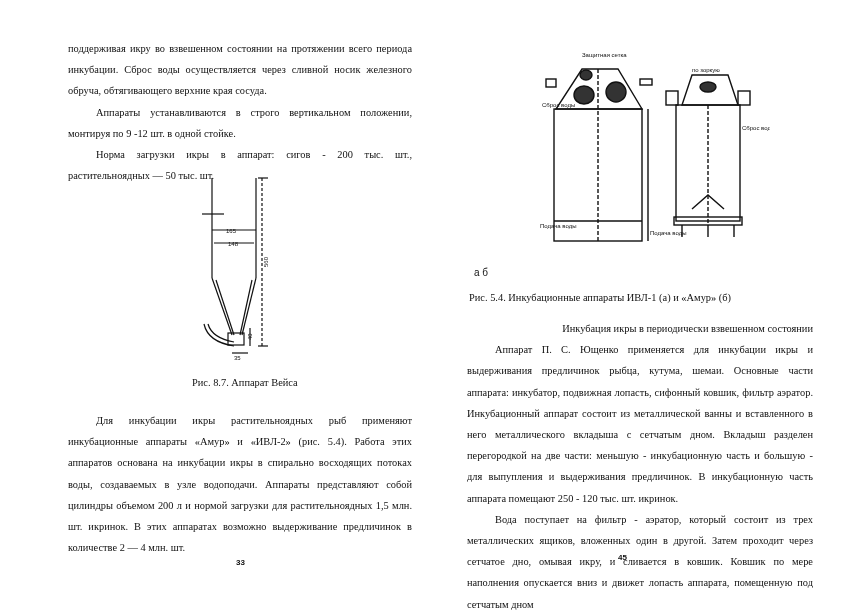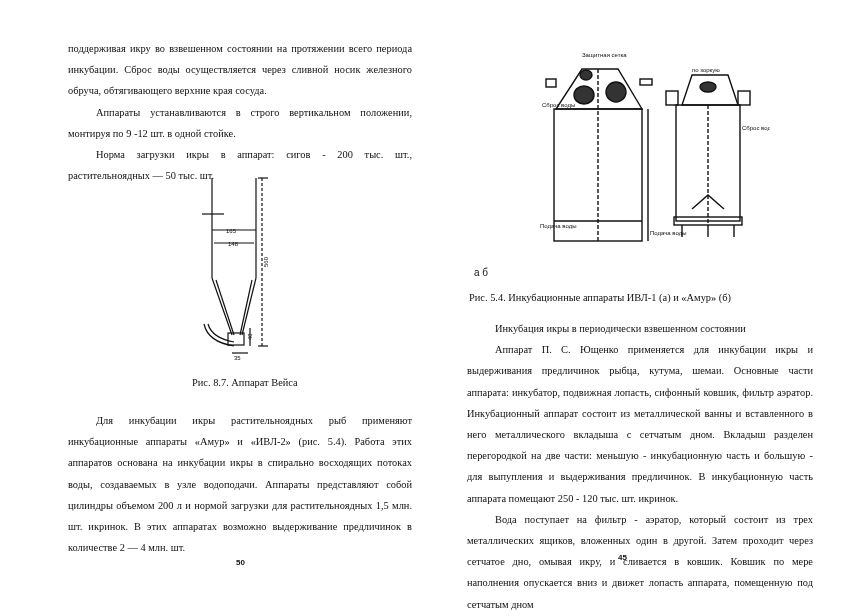--- a/index.html
+++ b/index.html
@@ -18,21 +18,21 @@
   .cap-53 { left: 176px; top: 377px; }
   .cap-54 { left: 47px; top: 292px; }
   .ab-label { position: absolute; left: 52px; top: 267px; font-size: 10px; font-family: Liberation Sans, sans-serif; }
   .page-num { position: absolute; font-size: 8px; font-family: "Liberation Sans", sans-serif; font-weight: bold; }
   .pn-left { left: 220px; top: 558px; }
   .pn-right { left: 196px; top: 553px; }
   .fig { position: absolute; }
   .fig-53 { left: 160px; top: 170px; width: 130px; height: 200px; }
   .fig-54 { left: 118px; top: 45px; width: 230px; height: 205px; }
   .fig-label { font-family: "Liberation Sans", sans-serif; font-size: 6px; fill: #111; }
-  .heading-line { text-indent: 28px; text-align: left; }
+  .heading-line { text-indent: 28px; text-align: right; }
 </style>
 </head>
 <body>
 
 <div class="page page-left">
   <div class="text left-top">
     <p>поддерживая икру во взвешенном состоянии на протяжении всего периода инкубации. Сброс воды осуществляется через сливной носик железного обруча, обтягивающего верхние края сосуда.</p>
     <p class="indent">Аппараты устанавливаются в строго вертикальном положении, монтируя по 9 -12 шт. в одной стойке.</p>
     <p class="indent">Норма загрузки икры в аппарат: сигов - 200 тыс. шт., растительноядных — 50 тыс. шт.</p>
   </div>
@@ -63,21 +63,21 @@
     <text class="fig-label" x="72" y="170" transform="rotate(-90 74 168)">40</text>
     <text class="fig-label" x="58" y="190">35</text>
   </svg>
 
   <div class="caption cap-53">Рис. 8.7. Аппарат Вейса</div>
 
   <div class="text left-bottom">
     <p class="indent">Для инкубации икры растительноядных рыб применяют инкубационные аппараты «Амур» и «ИВЛ-2» (рис. 5.4). Работа этих аппаратов основана на инкубации икры в спирально восходящих потоках воды, создаваемых в узле водоподачи. Аппараты представляют собой цилиндры объемом 200 л и нормой загрузки для растительноядных 1,5 млн. шт. икринок. В этих аппаратах возможно выдерживание предличинок в количестве 2 — 4 млн. шт.</p>
   </div>
 
-  <div class="page-num pn-left">50</div>
+  <div class="page-num pn-left">33</div>
 </div>
 
 <div class="page page-right">
   <svg class="fig fig-54" viewBox="0 0 230 205">
     <g stroke="#111" fill="none" stroke-width="1.4">
 
       <polygon points="42,24 78,24 102,64 16,64"></polygon>
       <rect x="14" y="64" width="88" height="132"></rect>
       <line x1="14" y1="176" x2="102" y2="176"></line>
       <line x1="58" y1="24" x2="58" y2="196" stroke-dasharray="4,2"></line>

